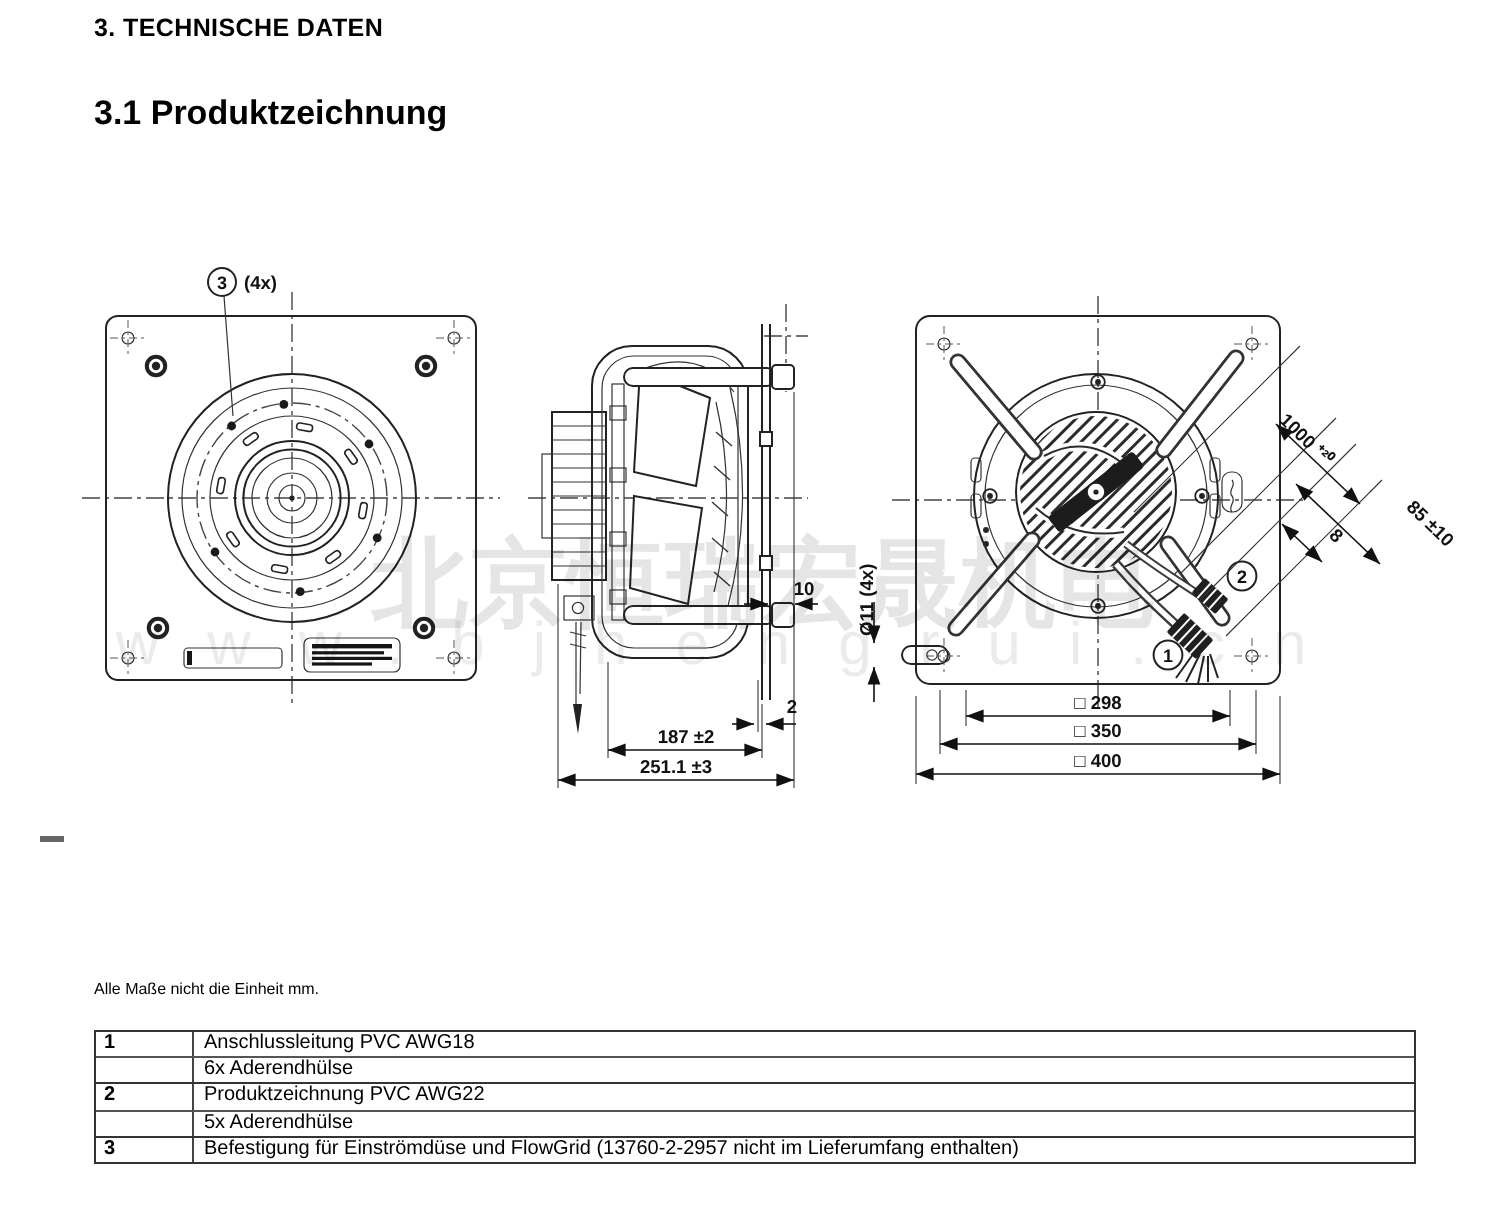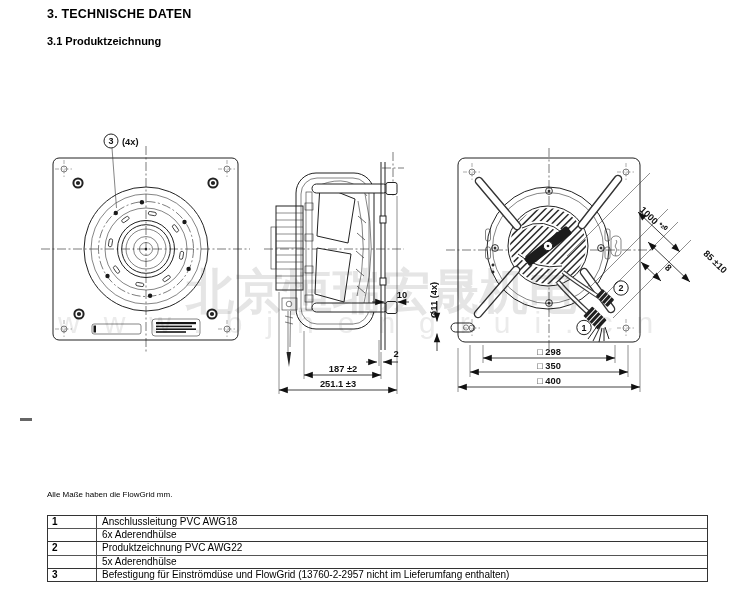--- a/index.html
+++ b/index.html
@@ -1,21 +1,21 @@
 <!DOCTYPE html>
 <html><head>
 <meta charset="utf-8">
 <style>
   * { margin:0; padding:0; box-sizing:border-box; }
   html,body { width:750px; height:604px; background:#fff; overflow:hidden;
     font-family:"Liberation Sans", sans-serif; color:#000; }
   #page { position:relative; width:750px; height:604px; background:#fff; }
 
   .h1 { position:absolute; left:47px; top:7px; font-size:12.5px; font-weight:700; letter-spacing:.2px; }
-  .h2 { position:absolute; left:47px; top:35px; font-size:11px; font-weight:700; }
+  .h2 { position:absolute; left:47px; top:47px; font-size:17px; font-weight:700; }
   .note { position:absolute; left:47px; top:490px; font-size:8px; }
 
   svg#drawing { position:absolute; left:0; top:0; }
   svg text { font-family:"Liberation Sans", sans-serif; font-size:9.3px; font-weight:700; fill:#111; }
   svg text.co-t { font-size:9px; }
   .ln  { stroke:#222; fill:none; stroke-width:1; }
   .lnf { stroke:#222; fill:#fff; stroke-width:1; }
   .thin{ stroke:#333; fill:none; stroke-width:.6; }
   .dd  { stroke:#444; fill:none; stroke-width:.7; stroke-dasharray:9 2.5 2 2.5; }
   .ddf { stroke:#555; fill:none; stroke-width:.5; stroke-dasharray:4 2 1.5 2; }
@@ -398,21 +398,21 @@
         <line class="dim" x1="458" y1="387" x2="640" y2="387" marker-start="url(#arr)" marker-end="url(#arr)"></line>
         <text x="549" y="383.5" text-anchor="middle">□ 400</text>
       </g>
     </g>
   </svg>
 
   <div class="wm-cn">北京恒瑞宏晟机电</div>
   <div class="wm-url">www.bjhengrui.cn</div>
   <div class="stray-dash"></div>
 
-  <div class="note">Alle Maße haben die FlowGrid mm.</div>
+  <div class="note">Alle Maße nicht die Einheit mm.</div>
 
   <div class="ptable">
     <div class="prow">
       <div class="pno">1</div>
       <div class="pdesc">Anschlussleitung PVC AWG18</div>
     </div>
     <div class="prow">
       <div class="pno"></div>
       <div class="pdesc">6x Aderendhülse</div>
     </div>

